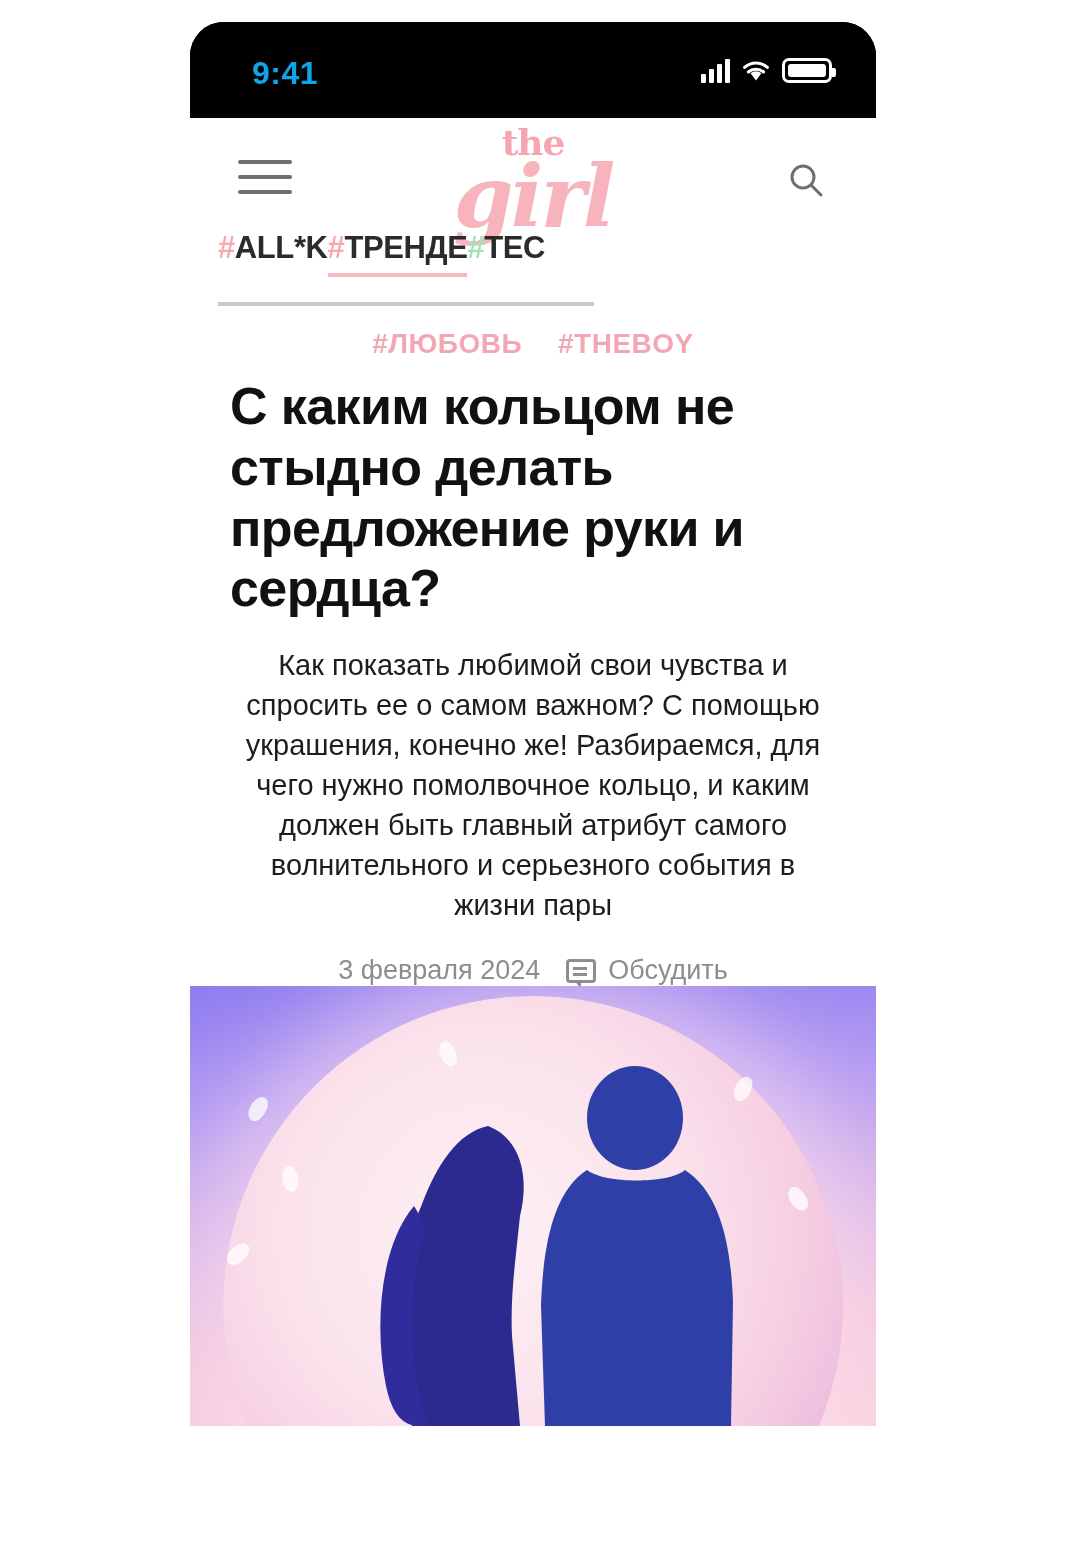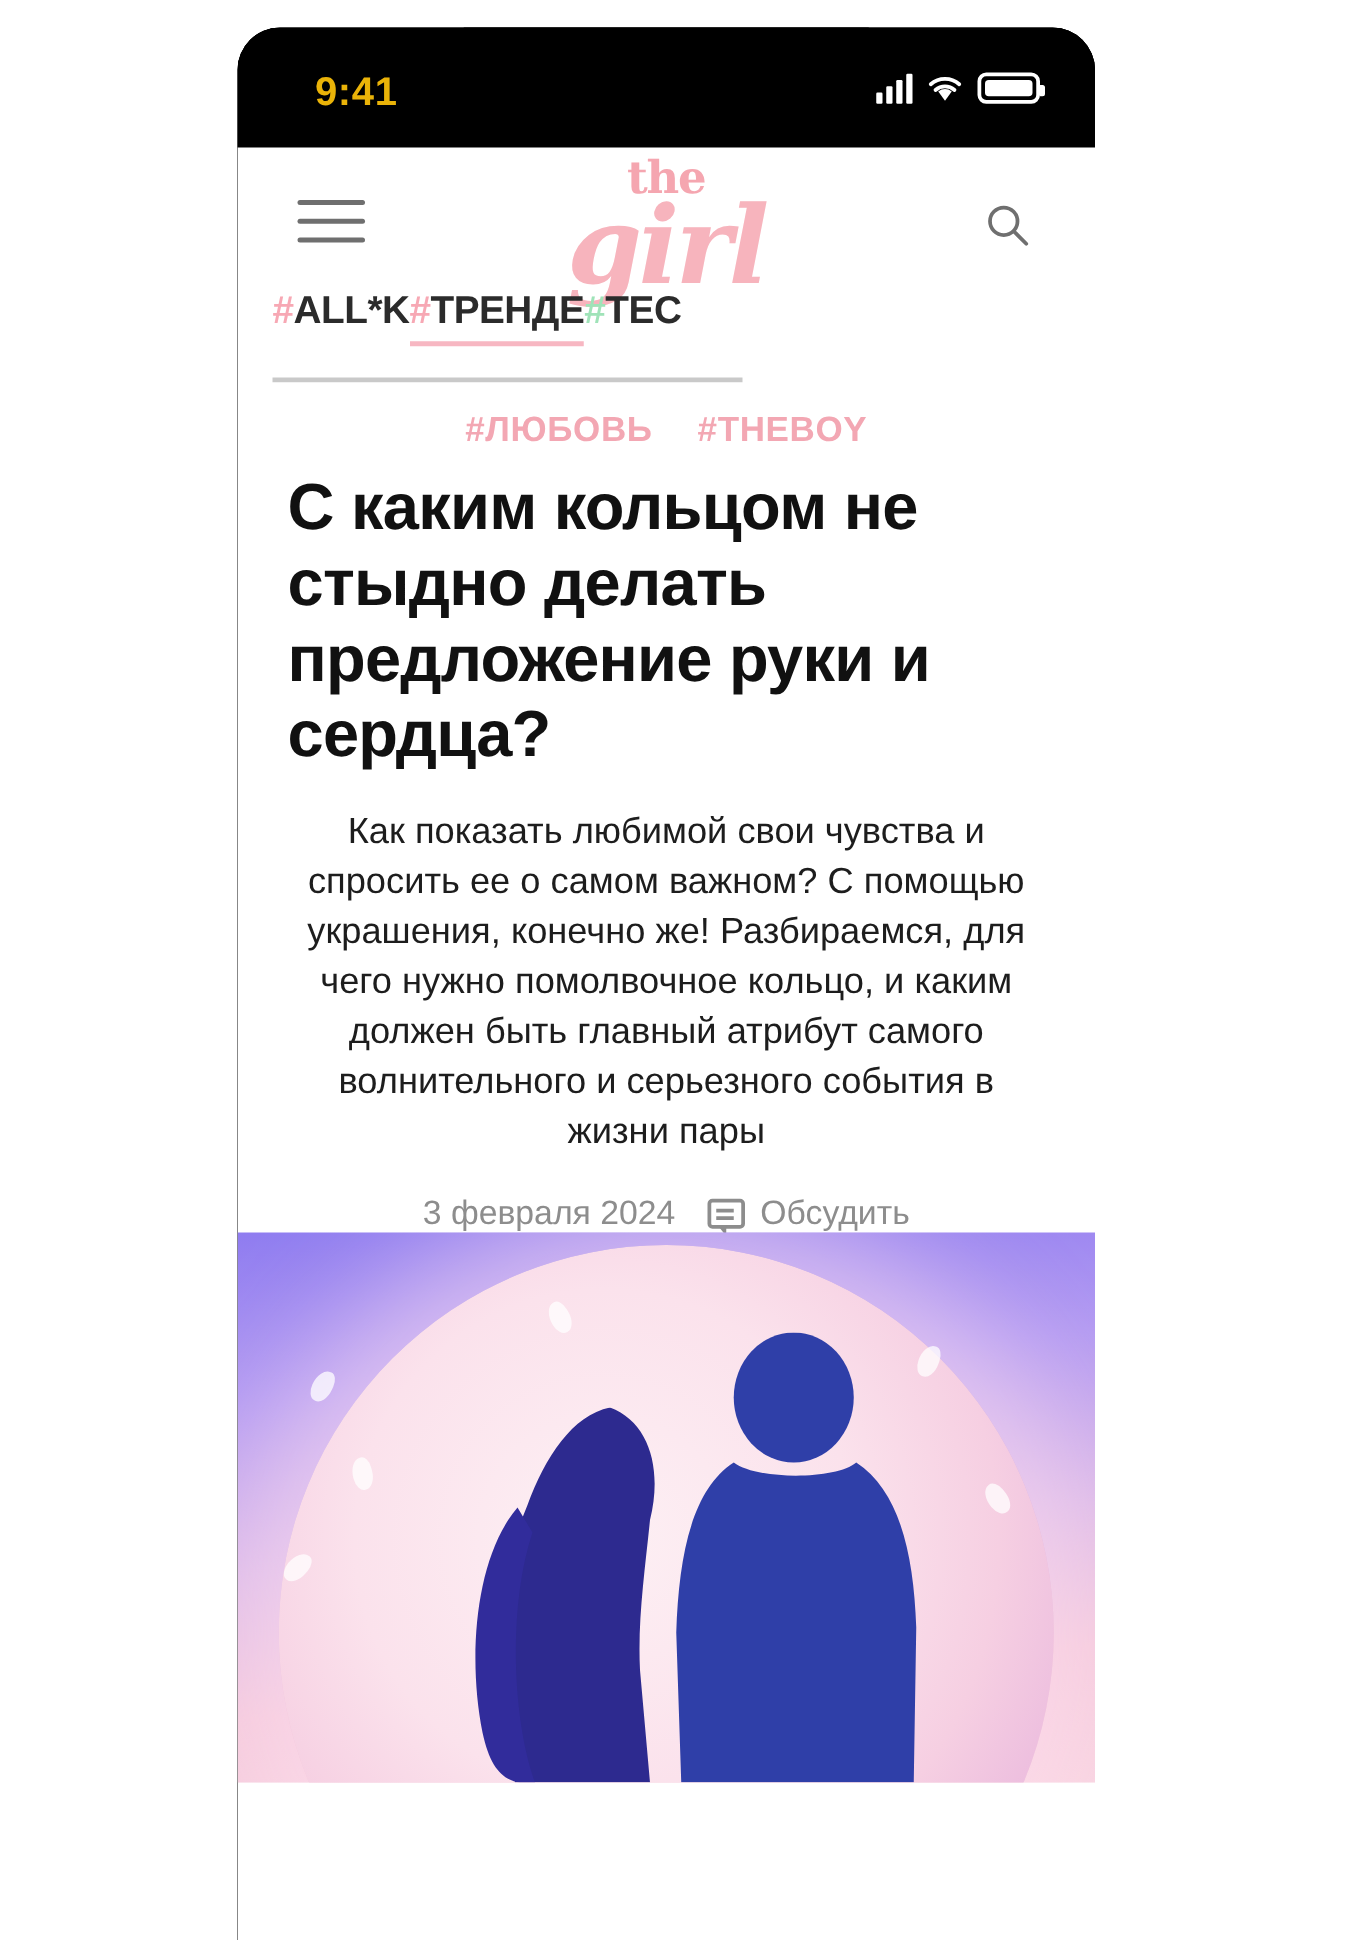--- a/index.html
+++ b/index.html
@@ -43,21 +43,21 @@
     background: #000000;
     color: #ffffff;
   }
   .status-time {
     position: absolute;
     left: 62px;
     top: 33px;
     font-size: 32px;
     font-weight: bold;
     letter-spacing: 0.5px;
-    color: #eab308;
+    color: #0ea5e9;
   }
   .notch {
     position: absolute;
     left: 181px;
     top: -26px;
     width: 324px;
     height: 56px;
     background: #000;
     border-radius: 0 0 26px 26px;
   }

